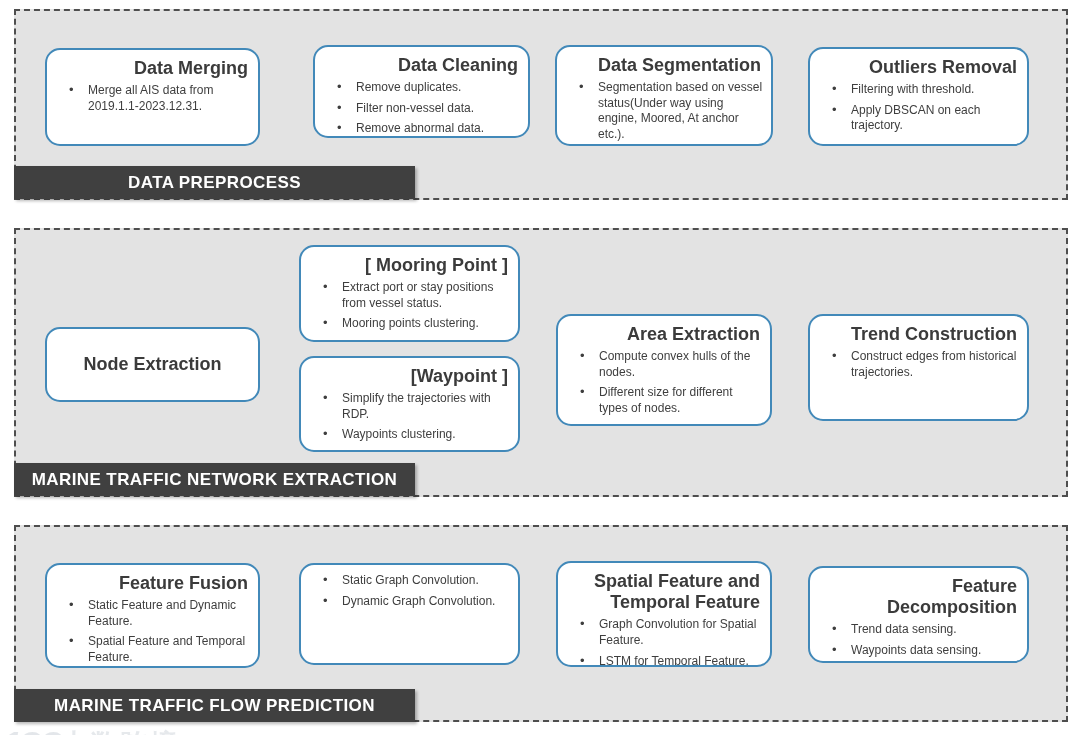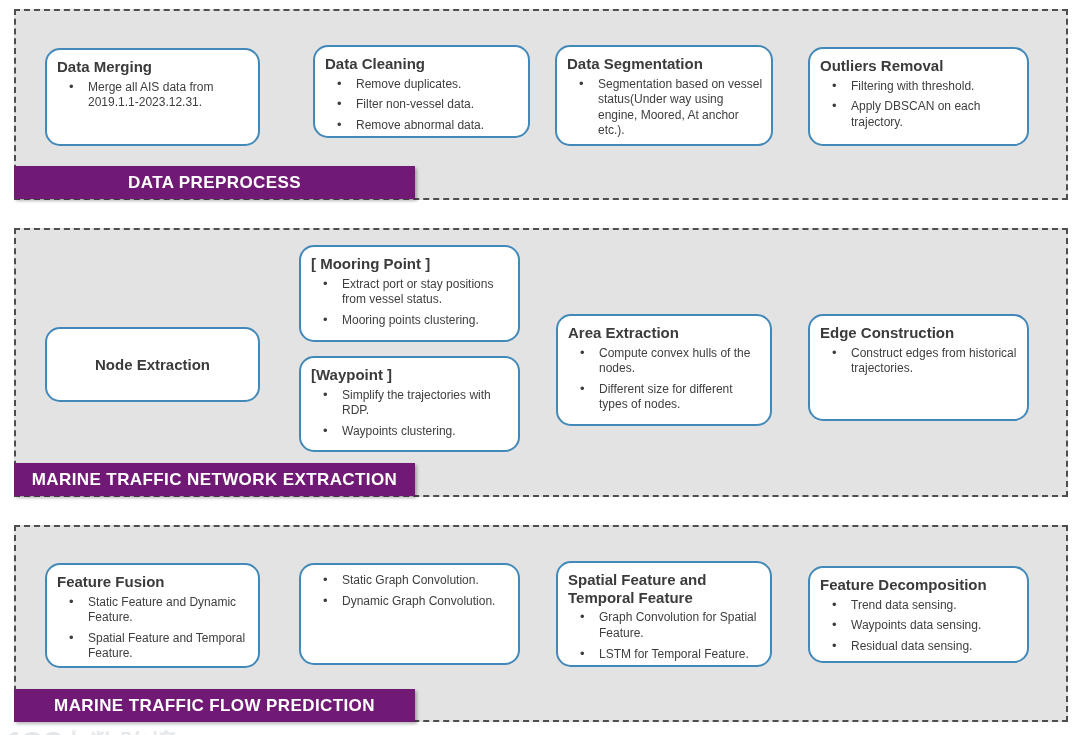--- a/index.html
+++ b/index.html
@@ -22,24 +22,24 @@
   .card{
     position:absolute;
     background:#ffffff;
     border:2.5px solid #4289b9;
     border-radius:15px;
     box-sizing:border-box;
     padding:7px 8px 6px 8px;
     overflow:hidden;
   }
   .card-title{
-    font-size:15px;
+    font-size:18px;
     font-weight:bold;
     color:#3b3b3b;
-    text-align:left;
+    text-align:right;
     line-height:1.18;
     padding:1px 2px 3px 2px;
   }
   .card.center-only{display:flex;align-items:center;justify-content:center;}
   .card.center-only .card-title{padding:0;}
   ul.bullets{
     margin:1px 0 0 0;
     padding:0 0 0 33px;
     list-style:none;
   }
@@ -57,21 +57,21 @@
     top:-1px;
     font-size:13px;
     color:#3e3e3e;
   }
   .banner{
     position:absolute;
     left:-2px;
     bottom:-1px;
     width:401px;
     height:33px;
-    background:#701a75;
+    background:#404040;
     color:#ffffff;
     font-size:17px;
     font-weight:bold;
     letter-spacing:0.4px;
     display:flex;
     align-items:center;
     justify-content:center;
     box-shadow:2px 2px 3px rgba(0,0,0,0.28);
     white-space:nowrap;
   }
@@ -154,21 +154,21 @@
       </ul>
     </div>
     <div class="card" style="left:540px;top:84px;width:216px;height:112px;">
       <div class="card-title">Area Extraction</div>
       <ul class="bullets">
         <li>Compute convex hulls of the nodes.</li>
         <li>Different size for different types of nodes.</li>
       </ul>
     </div>
     <div class="card" style="left:792px;top:84px;width:221px;height:107px;">
-      <div class="card-title">Edge Construction</div>
+      <div class="card-title">Trend Construction</div>
       <ul class="bullets">
         <li>Construct edges from historical trajectories.</li>
       </ul>
     </div>
     <div class="banner">MARINE TRAFFIC NETWORK EXTRACTION</div>
   </section>
 
   <section class="panel panel-3">
     <div class="card" style="left:29px;top:36px;width:215px;height:105px;">
       <div class="card-title">Feature Fusion</div>

